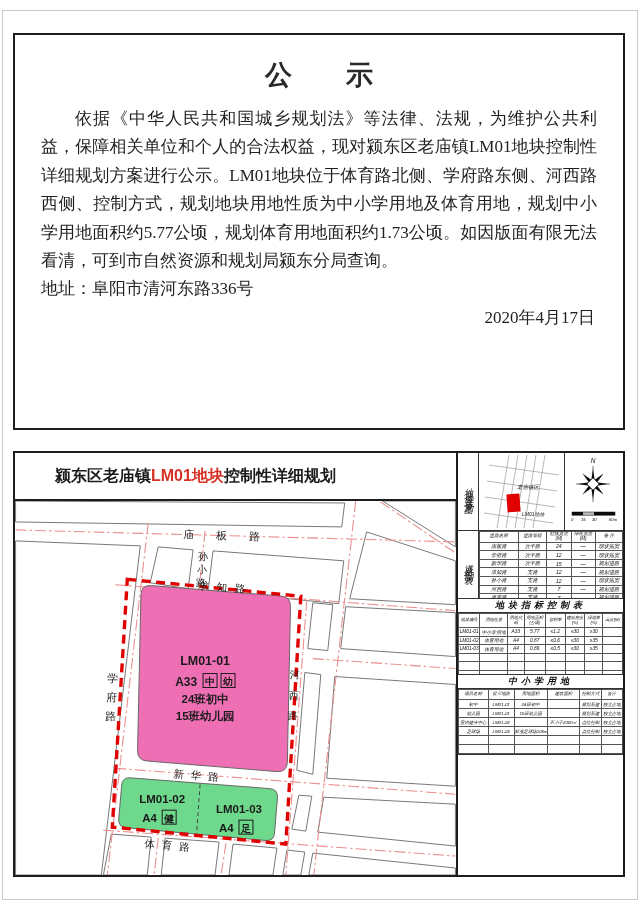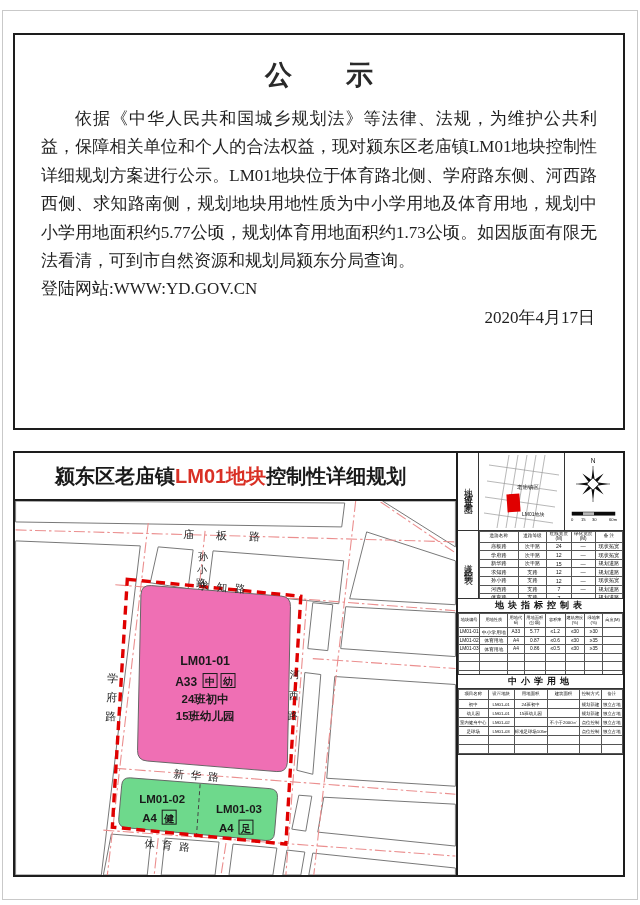--- a/index.html
+++ b/index.html
@@ -11,26 +11,26 @@
           box-sizing:border-box;background:#fff;font-family:"Liberation Serif",serif;}
   .notice-title{text-align:center;font-size:27px;font-weight:bold;color:#2a2a2a;margin-top:22px;margin-bottom:12px;}
   .notice p{margin:0;padding:0 26px;font-size:17px;line-height:28.4px;text-align:justify;color:#1f1f1f;}
   .indent{text-indent:2em;}
   .notice .date-line{text-align:right;padding-right:28px;}
   
   .plan{position:absolute;left:13px;top:451px;width:612px;height:426px;border:2px solid #1d1d1d;
         box-sizing:border-box;background:#fff;}
   .plan-left{position:absolute;left:0;top:0;width:441px;height:100%;}
   .plan-titlebar{height:46px;line-height:46px;border-bottom:2px solid #1d1d1d;
-                 padding-left:40px;font-size:20px;font-weight:bold;color:#1a1a1a;white-space:nowrap;}
+                 padding-left:40px;font-size:16px;font-weight:bold;color:#1a1a1a;white-space:nowrap;}
   .plan-titlebar .red{color:#d93025;}
   .map-wrap{position:absolute;left:0;top:48px;width:441px;height:374px;overflow:hidden;}
   
   .panel{position:absolute;right:0;top:0;width:167px;height:422px;border-left:2px solid #1d1d1d;
-         box-sizing:border-box;background:#fff;font-family:"Liberation Sans",sans-serif;}
+         box-sizing:border-box;background:#fff;font-family:"Liberation Sans",sans-serif;font-style:italic;}
   .prow{display:flex;border-bottom:1px solid #333;box-sizing:border-box;overflow:hidden;}
   .vstrip{width:21px;border-right:1px solid #333;box-sizing:border-box;display:flex;
           align-items:center;justify-content:center;}
   .vstrip span{writing-mode:vertical-rl;text-orientation:upright;font-size:9px;letter-spacing:3px;color:#111;}
   .minimap{width:86px;border-right:1px solid #333;box-sizing:border-box;}
   .compassbox{flex:1;}
   .ptitle{height:13px;line-height:13px;text-align:center;font-size:9px;font-weight:bold;
           letter-spacing:4px;border-bottom:1px solid #333;color:#111;overflow:hidden;}
   table.ptab{width:100%;border-collapse:collapse;table-layout:fixed;}
   table.ptab th,table.ptab td{border:0.5px solid #555;padding:0;text-align:center;
@@ -44,22 +44,22 @@
   .filler{flex:1;}
 </style>
 </head>
 <body>
 
 <div class="page">
   <div class="outer-frame"></div>
 
   <div class="notice">
     <div class="notice-title">公　　示</div>
-    <p class="indent">依据《中华人民共和国城乡规划法》等法律、法规，为维护公共利益，保障相关单位和个人的合法权益，现对颍东区老庙镇LM01地块控制性详细规划方案进行公示。LM01地块位于体育路北侧、学府路东侧、河西路西侧、求知路南侧，规划地块用地性质为中小学用地及体育用地，规划中小学用地面积约5.77公顷，规划体育用地面积约1.73公顷。如因版面有限无法看清，可到市自然资源和规划局颍东分局查询。</p>
-    <p>登陆网站:WWW:YD.GOV.CN</p>
+    <p class="indent">依据《中华人民共和国城乡规划法》等法律、法规，为维护公共利益，保障相关单位和个人的合法权益，现对颍东区老庙镇LM01地块控制性详细规划方案进行公示。LM01地块位于体育路北侧、学府路东侧、河西路西侧、控制方式，规划地块用地性质为中小学用地及体育用地，规划中小学用地面积约5.77公顷，规划体育用地面积约1.73公顷。如因版面有限无法看清，可到市自然资源和规划局颍东分局查询。</p>
+    <p>地址：阜阳市清河东路336号</p>
     <p class="date-line">2020年4月17日</p>
   </div>
 
   <div class="plan">
     <div class="plan-left">
       <div class="plan-titlebar">
         <span>颍东区老庙镇</span><span class="red">LM01地块</span><span>控制性详细规划</span>
       </div>
       <div class="map-wrap">
         <svg width="441" height="374" viewBox="0 0 441 375">

